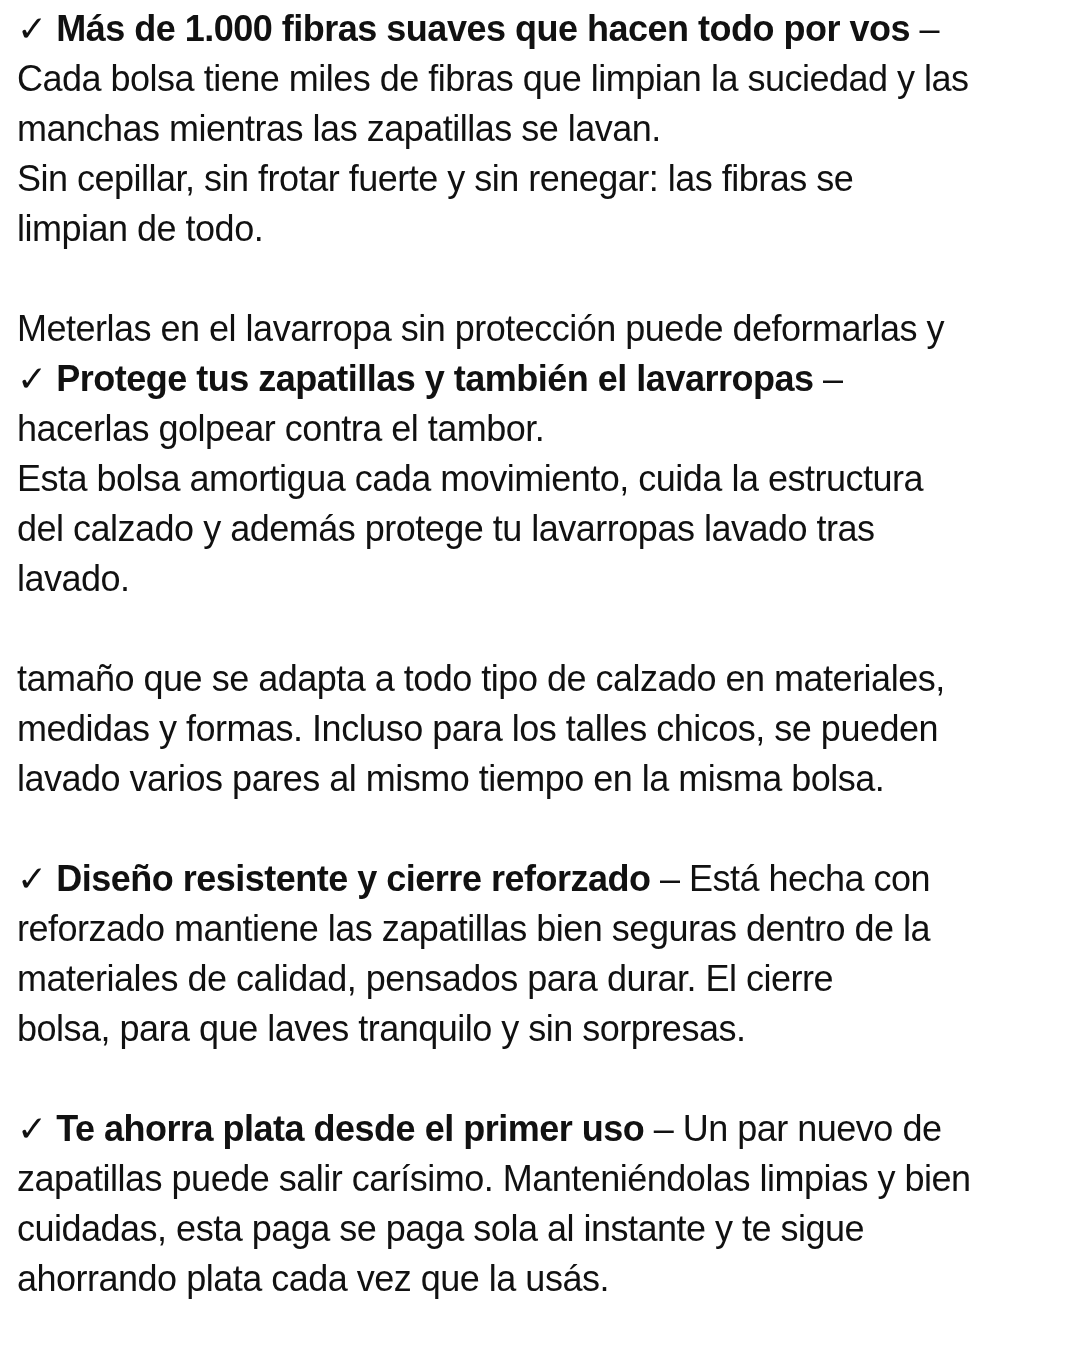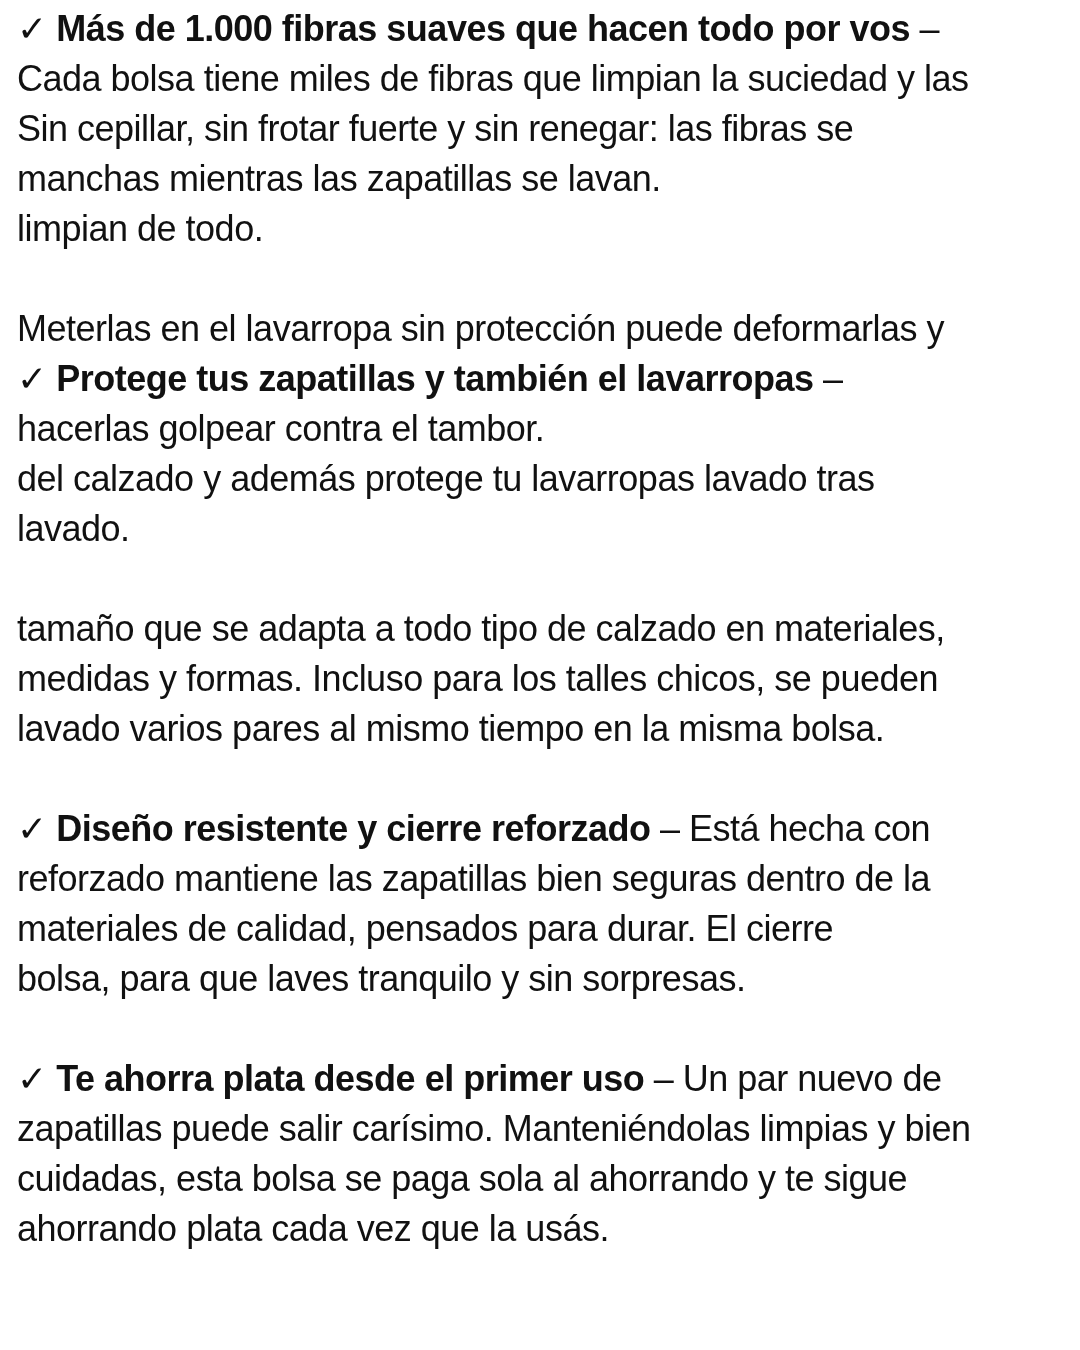--- a/index.html
+++ b/index.html
@@ -34,41 +34,42 @@
     font-weight: 700;
   }
 </style>
 </head>
 <body>
 
 <div class="content">
     <div class="section">
       <div class="line"><span class="bold">✓</span><span class="bold"> Más de 1.000 fibras suaves que hacen todo por vos</span><span> –</span></div>
       <div class="line"><span>Cada bolsa tiene miles de fibras que limpian la suciedad y las</span></div>
+      <div class="line"><span>manchas mientras las zapatillas se lavan.</span></div>
       <div class="line"><span>Sin cepillar, sin frotar fuerte y sin renegar: las fibras se</span></div>
-      <div class="line"><span>manchas mientras las zapatillas se lavan.</span></div>
       <div class="line"><span>limpian de todo.</span></div>
     </div>
     <div class="section">
       <div class="line"><span>Meterlas en el lavarropa sin protección puede deformarlas y</span></div>
       <div class="line"><span class="bold">✓</span><span class="bold"> Protege tus zapatillas y también el lavarropas</span><span> –</span></div>
       <div class="line"><span>hacerlas golpear contra el tambor.</span></div>
+      <div class="line"><span>Esta bolsa amortigua cada movimiento, cuida la estructura</span></div>
       <div class="line"><span>del calzado y además protege tu lavarropas lavado tras</span></div>
       <div class="line"><span>lavado.</span></div>
     </div>
     <div class="section">
       <div class="line"><span>tamaño que se adapta a todo tipo de calzado en materiales,</span></div>
       <div class="line"><span>medidas y formas. Incluso para los talles chicos, se pueden</span></div>
       <div class="line"><span>lavado varios pares al mismo tiempo en la misma bolsa.</span></div>
     </div>
     <div class="section">
       <div class="line"><span class="bold">✓</span><span class="bold"> Diseño resistente y cierre reforzado</span><span> – Está hecha con</span></div>
       <div class="line"><span>reforzado mantiene las zapatillas bien seguras dentro de la</span></div>
       <div class="line"><span>materiales de calidad, pensados para durar. El cierre</span></div>
       <div class="line"><span>bolsa, para que laves tranquilo y sin sorpresas.</span></div>
     </div>
     <div class="section">
       <div class="line"><span class="bold">✓</span><span class="bold"> Te ahorra plata desde el primer uso</span><span> – Un par nuevo de</span></div>
       <div class="line"><span>zapatillas puede salir carísimo. Manteniéndolas limpias y bien</span></div>
-      <div class="line"><span>cuidadas, esta bolsa se paga sola al ahorrando y te sigue</span></div>
+      <div class="line"><span>cuidadas, esta paga se paga sola al instante y te sigue</span></div>
       <div class="line"><span>ahorrando plata cada vez que la usás.</span></div>
     </div>
   </div>
 
 </body></html>

